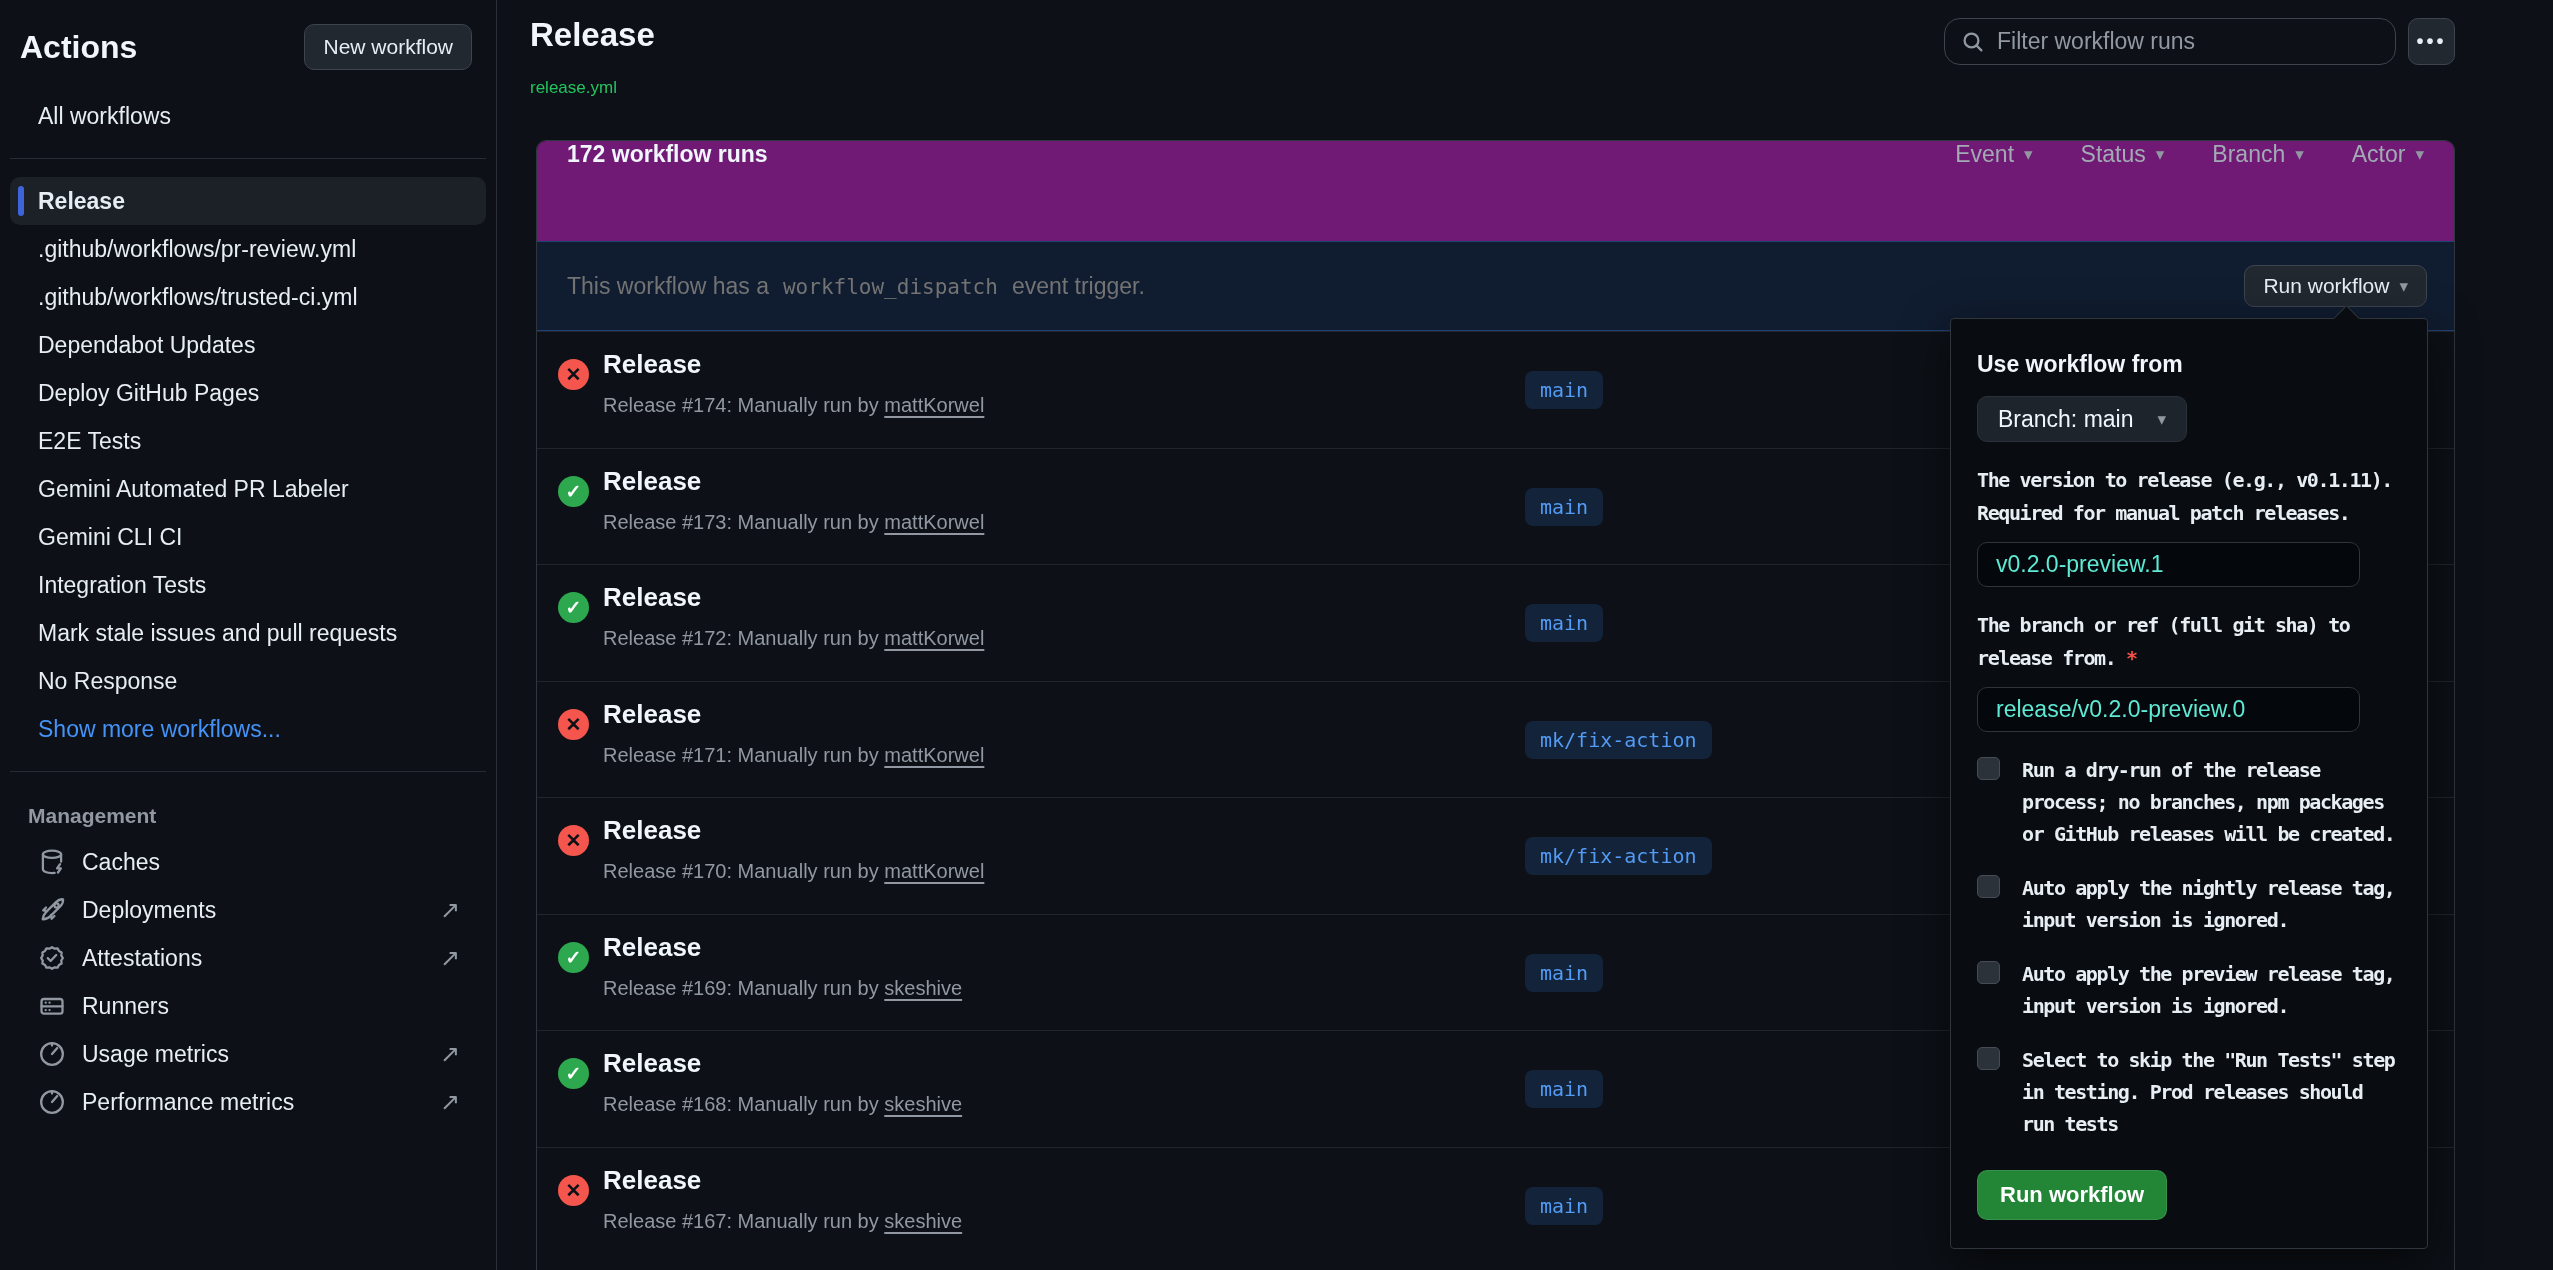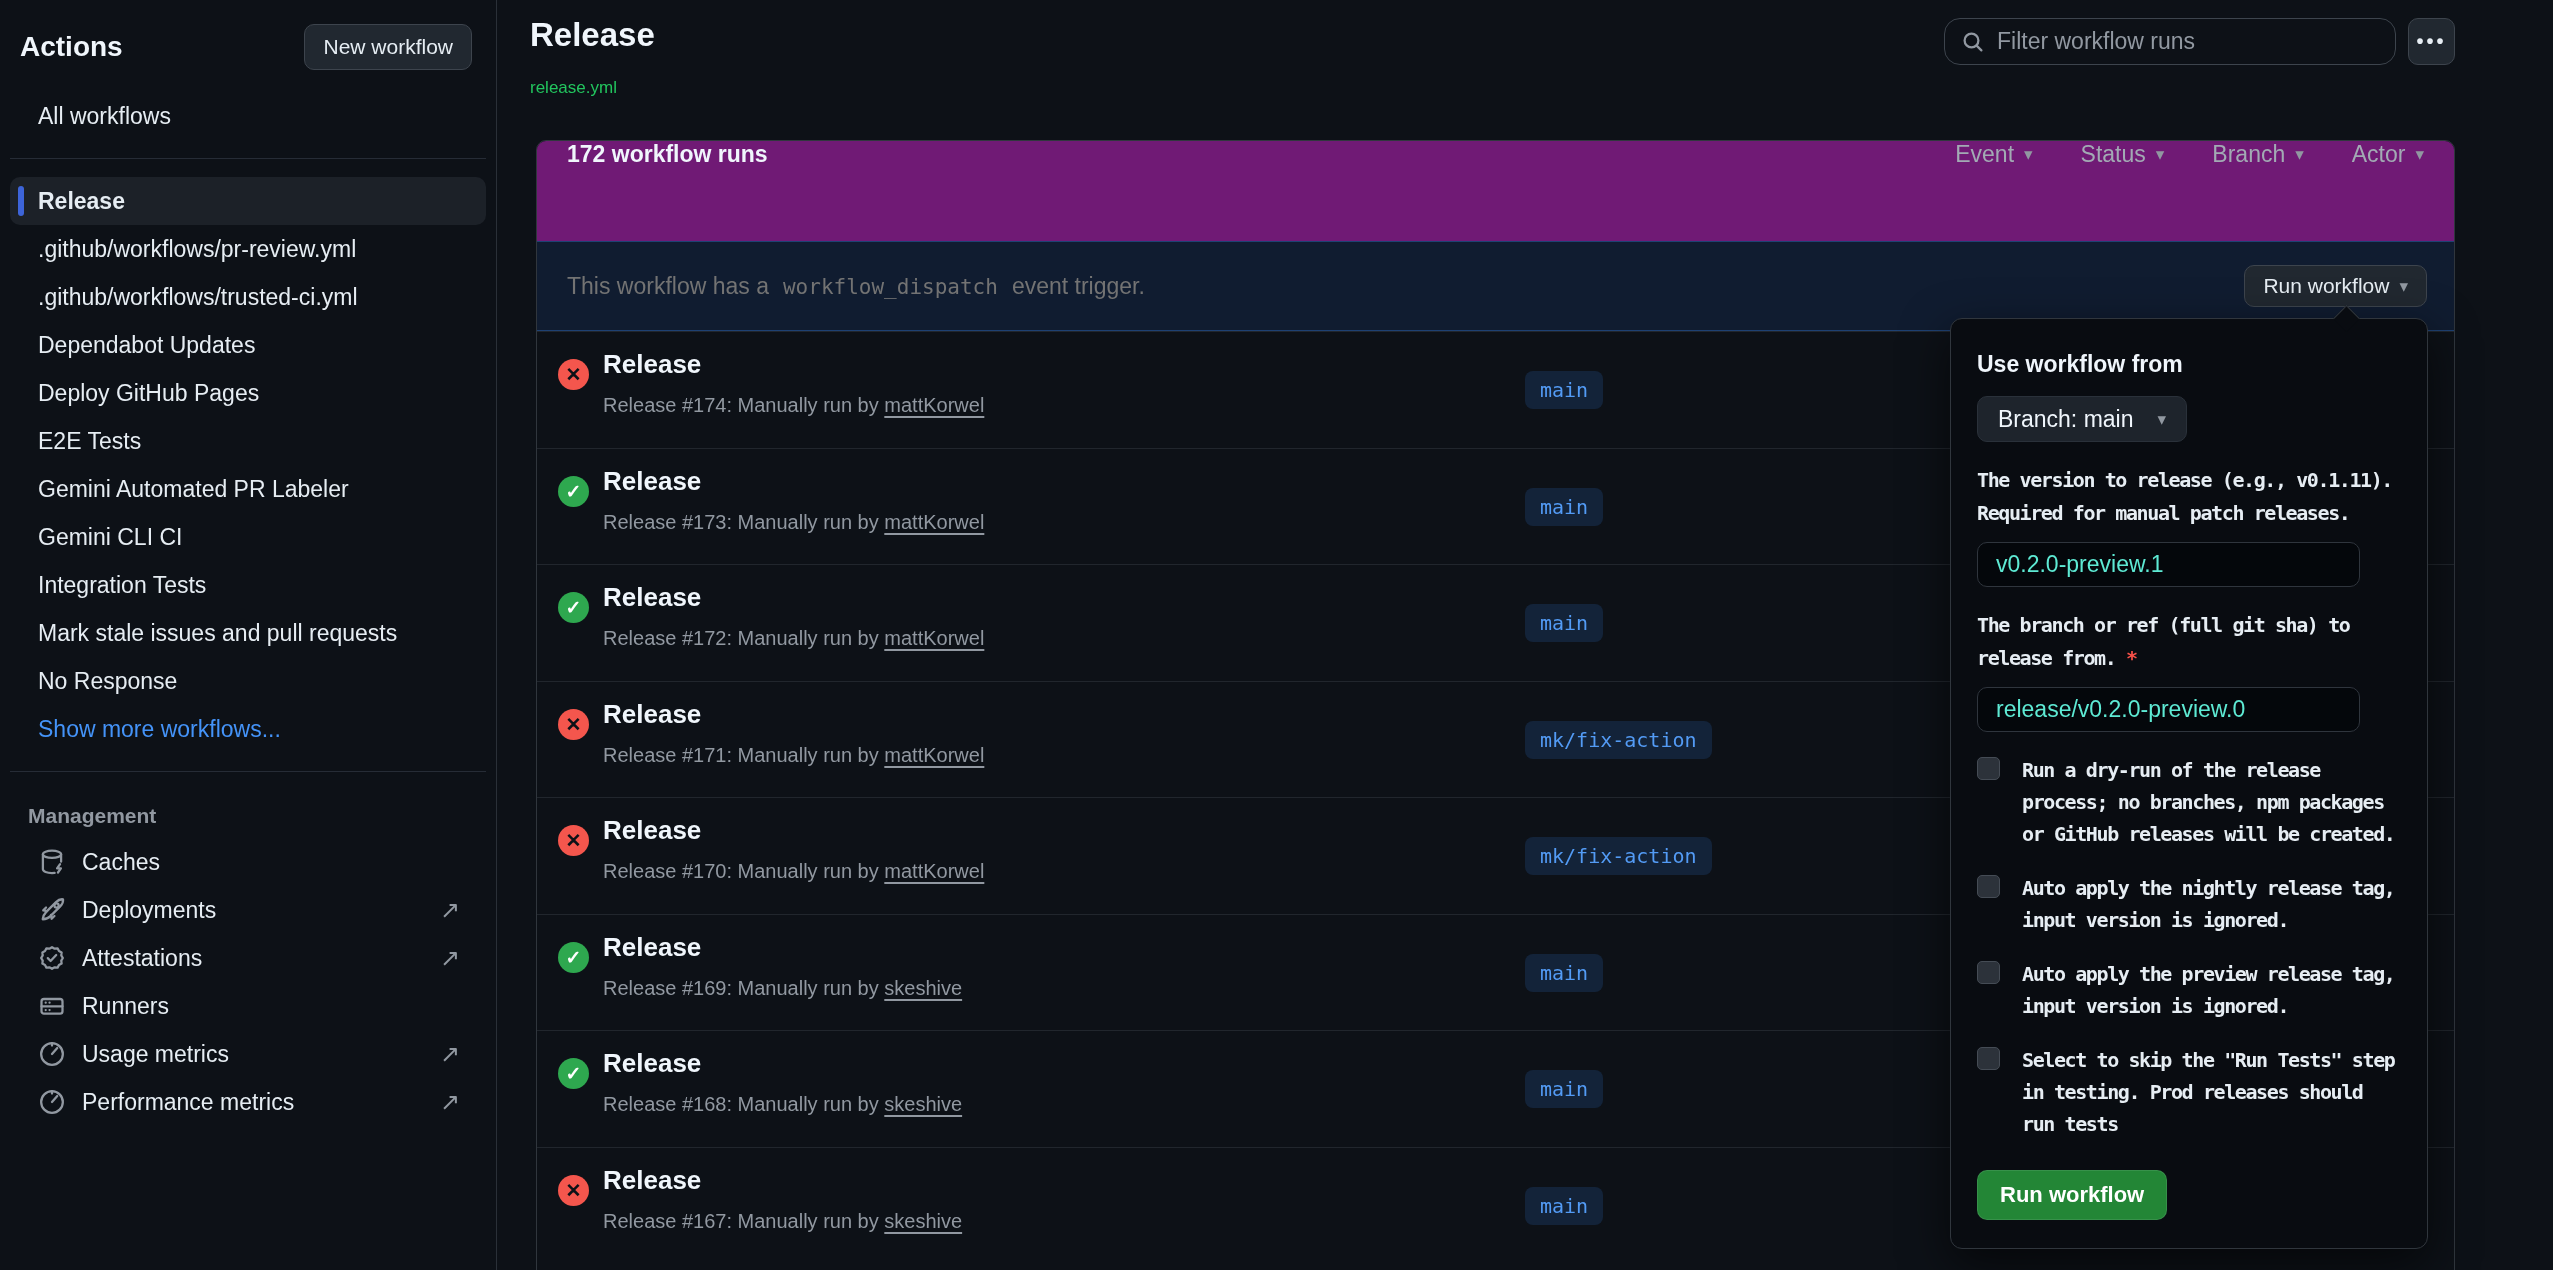--- a/index.html
+++ b/index.html
@@ -12,21 +12,21 @@
     -webkit-font-smoothing:antialiased;
   }
   .mono { font-family:"DejaVu Sans Mono", monospace; }
 
   
   .sidebar {
     position:absolute; left:0; top:0; width:497px; height:1270px;
     border-right:1px solid #2a3038; padding:0 0 20px 0;
   }
   .sidebar-header { display:flex; align-items:center; justify-content:space-between; padding:24px 24px 0 20px; }
-  .sidebar-title { font-size:28px; font-weight:700; color:#f0f6fc; }
+  .sidebar-title { font-size:32px; font-weight:700; color:#f0f6fc; }
   .btn {
     background:#212830; border:1px solid #3d444d; border-radius:10px;
     color:#e6edf3; font-size:21px; font-weight:500; padding:10px 18px;
     display:inline-flex; align-items:center; gap:10px; cursor:pointer; white-space:nowrap;
     font-family:"Liberation Sans", sans-serif;
   }
   .side-item {
     height:48px; display:flex; align-items:center; padding:0 26px 0 28px;
     font-size:23px; color:#e6edf3; border-radius:10px; margin:0 10px; cursor:pointer;
     position:relative; white-space:nowrap; overflow:hidden;
@@ -109,21 +109,21 @@
   .meta-line svg { width:23px; height:23px; }
   .row-kebab {
     position:absolute; right:30px; top:44px; display:none; color:#9198a1;
     font-size:19px; letter-spacing:3px; font-weight:700; cursor:pointer;
   }
   .run-row.with-meta .row-kebab { display:block; }
 
   
   .popover {
     position:absolute; left:1950px; top:318px; width:478px; z-index:10;
-    background:#090c11; border:1px solid #30363d; border-radius:12px;
+    background:#090c11; border:1px solid #30363d; border-radius:4px;
     padding:24px 24px 28px 26px; box-shadow:0 16px 48px rgba(0,0,0,0.6);
   }
   .popover::before {
     content:""; position:absolute; top:-10px; left:386px; width:18px; height:18px;
     background:#090c11; border-left:1px solid #30363d; border-top:1px solid #30363d;
     transform:rotate(45deg);
   }
   .popover-heading { font-size:23px; font-weight:700; color:#f0f6fc; margin:8px 0 18px 0; }
   .branch-chip {
     background:#1e242c; border:1px solid #2a313a; border-radius:10px; height:46px;

